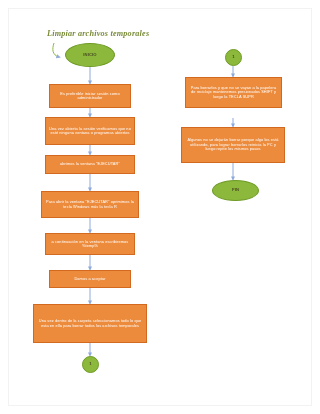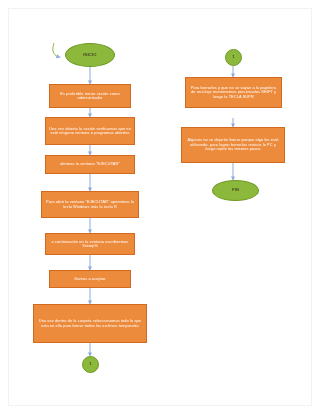--- a/index.html
+++ b/index.html
@@ -122,20 +122,21 @@
       <line x1="81" y1="209" x2="81" y2="223" stroke="#8FAADC" stroke-width="1" marker-end="url(#ah)"></line>
       <line x1="81" y1="246" x2="81" y2="260" stroke="#8FAADC" stroke-width="1" marker-end="url(#ah)"></line>
       <line x1="81" y1="279" x2="81" y2="294" stroke="#8FAADC" stroke-width="1" marker-end="url(#ah)"></line>
       <line x1="81" y1="334" x2="81" y2="346" stroke="#8FAADC" stroke-width="1" marker-end="url(#ah)"></line>
 
       <line x1="224" y1="57" x2="224" y2="67" stroke="#8FAADC" stroke-width="1" marker-end="url(#ah)"></line>
       <line x1="224" y1="109" x2="224" y2="117" stroke="#8FAADC" stroke-width="1" marker-end="url(#ah)"></line>
       <line x1="224" y1="154" x2="224" y2="170" stroke="#8FAADC" stroke-width="1" marker-end="url(#ah)"></line>
     </svg>
 
+    <div id="title">Limpiar archivos temporales</div>
 
     <div class="node terminator" style="left:56px; top:34px; width:50px; height:24px;">
       <span class="node-text">INICIO</span>
     </div>
 
     <div class="node process" style="left:40px; top:75px; width:82px; height:24px;">
       <span class="node-text">Es preferible iniciar sesión como administrador</span>
     </div>
 
     <div class="node process" style="left:36px; top:108px; width:90px; height:28px;">

